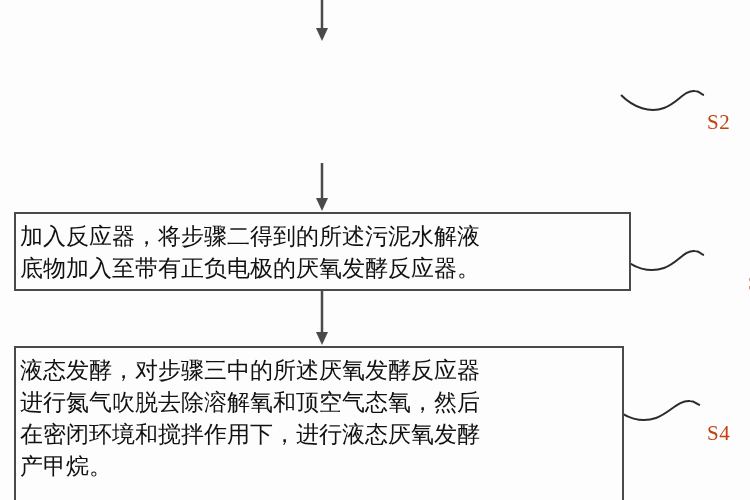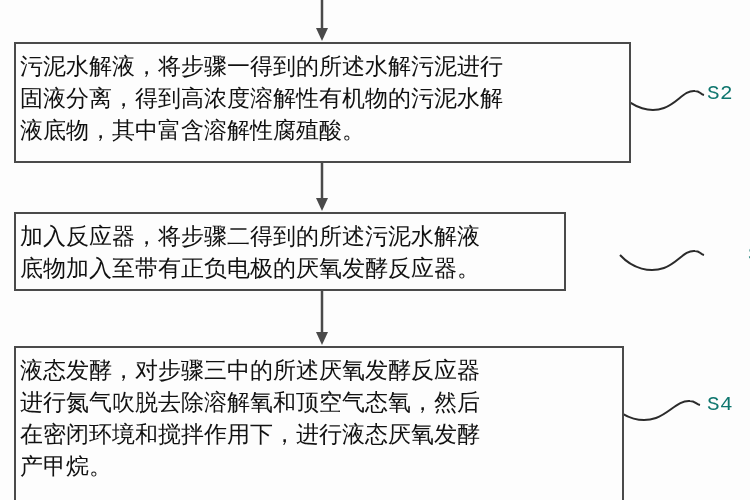--- a/index.html
+++ b/index.html
@@ -40,21 +40,21 @@
 
   #box-s2 {
     left: 14px;
     top: 42px;
     width: 617px;
     height: 121px;
   }
   #box-s3 {
     left: 14px;
     top: 212px;
-    width: 552px;
+    width: 617px;
     height: 79px;
   }
   #box-s4 {
     left: 14px;
     top: 346px;
     width: 610px;
     height: 162px;
   }
 
   
@@ -63,24 +63,25 @@
     left: 0;
     top: 0;
     width: 750px;
     height: 500px;
     pointer-events: none;
   }
 
   
   .ref-label {
     position: absolute;
-    font-family: Liberation Mono, monospace;
+    font-family: Liberation Serif, serif;
     font-size: 21px;
-    color: #0f766e;
+    color: #c2410c;
     letter-spacing: 0.5px;
+    margin-top: 28px;
   }
   #label-s2 { left: 707px; top: 82px; }
   #label-s3 { left: 748px; top: 243px; }
   #label-s4 { left: 707px; top: 393px; text-align: center; }
 </style>
 </head>
 <body>
 
 <div id="flowchart">
 
@@ -107,25 +108,20 @@
 
     <g>
       <path d="M 620 255 C 633 269, 650 273, 664 268 C 678 263, 684 250, 695 251 C 700 251, 700 254, 704 255" fill="none" stroke="#2b2b2b" stroke-width="2"></path>
     </g>
 
     <g>
       <path d="M 612 405 C 625 419, 642 423, 656 418 C 670 413, 678 400, 690 401 C 695 401, 696 404, 700 405" fill="none" stroke="#2b2b2b" stroke-width="2"></path>
     </g>
   </svg>
 
-  <div class="process-box" id="box-s2">
-    <div class="box-text">污泥水解液，将步骤一得到的所述水解污泥进行
-固液分离，得到高浓度溶解性有机物的污泥水解
-液底物，其中富含溶解性腐殖酸。</div>
-  </div>
 
   <div class="process-box" id="box-s3">
     <div class="box-text">加入反应器，将步骤二得到的所述污泥水解液
 底物加入至带有正负电极的厌氧发酵反应器。</div>
   </div>
 
   <div class="process-box" id="box-s4">
     <div class="box-text">液态发酵，对步骤三中的所述厌氧发酵反应器
 进行氮气吹脱去除溶解氧和顶空气态氧，然后
 在密闭环境和搅拌作用下，进行液态厌氧发酵

